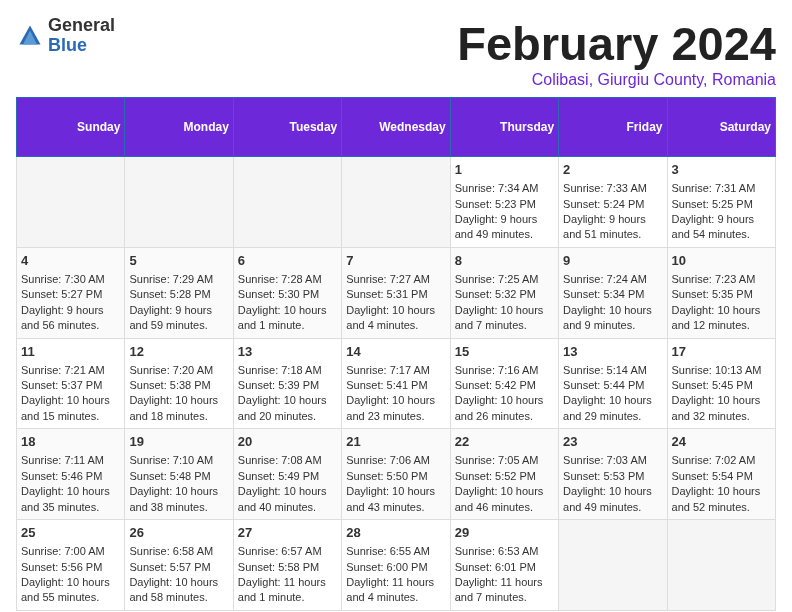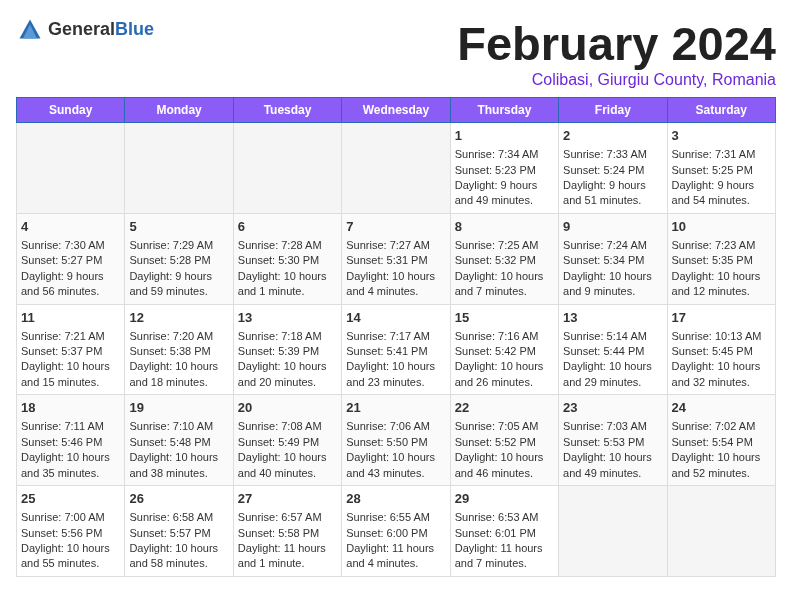--- a/index.html
+++ b/index.html
@@ -15,21 +15,21 @@
       justify-content: space-between;
       align-items: flex-start;
       margin-bottom: 8px;
     }
     .logo {
       display: flex;
       align-items: center;
     }
     .logo-text {
       display: flex;
-      flex-direction: row;
+      flex-direction: column;
       font-size: 18px;
       font-weight: bold;
       line-height: 1.1;
     }
     .logo-general { color: #333; }
     .logo-blue { color: #2a6ab5; }
     .logo-icon {
       width: 28px;
       height: 28px;
       margin-right: 4px;
@@ -45,24 +45,24 @@
     .location-title {
       font-size: 16px;
       color: #6d28d9;
     }
     table {
       width: 100%;
       border-collapse: collapse;
       font-size: 11px;
     }
     thead tr th {
-      background-color: #8b5cf6;
+      background-color: #6d28d9;
       color: #fff;
-      padding: 5px 4px;
-      text-align: center;
+      padding: 22px 4px;
+      text-align: right;
       font-size: 12px;
       font-weight: bold;
       border: 1px solid #2a6ab5;
     }
     tbody tr {
       border-bottom: 1px solid #ccc;
     }
     tbody tr td {
       vertical-align: top;
       padding: 4px 4px;

